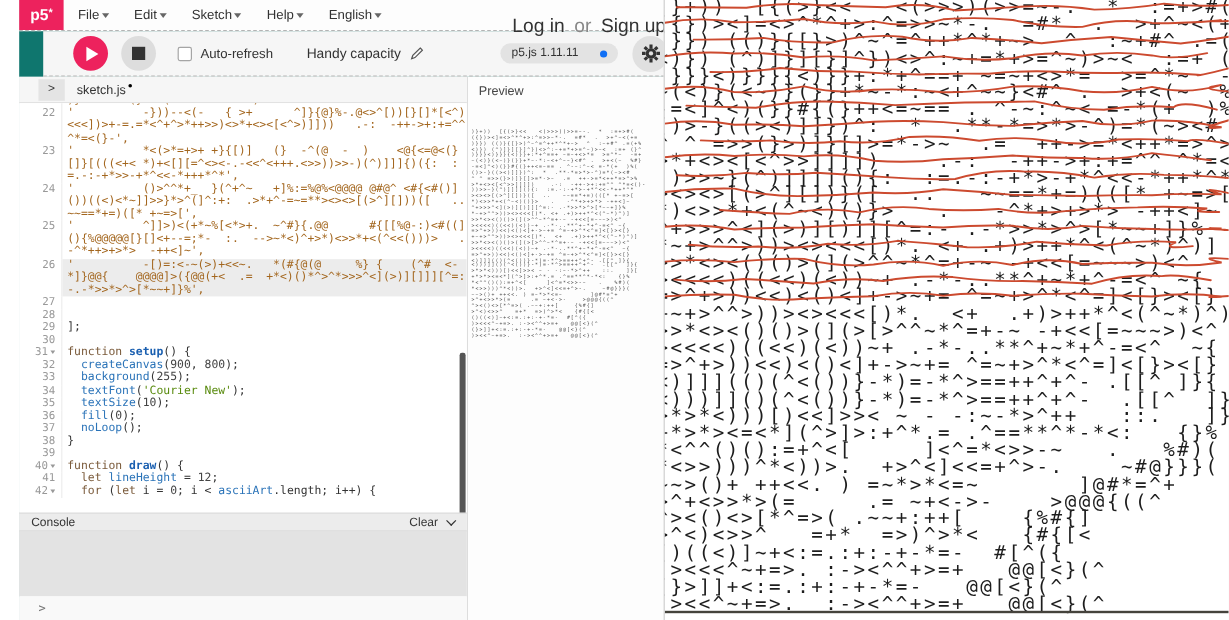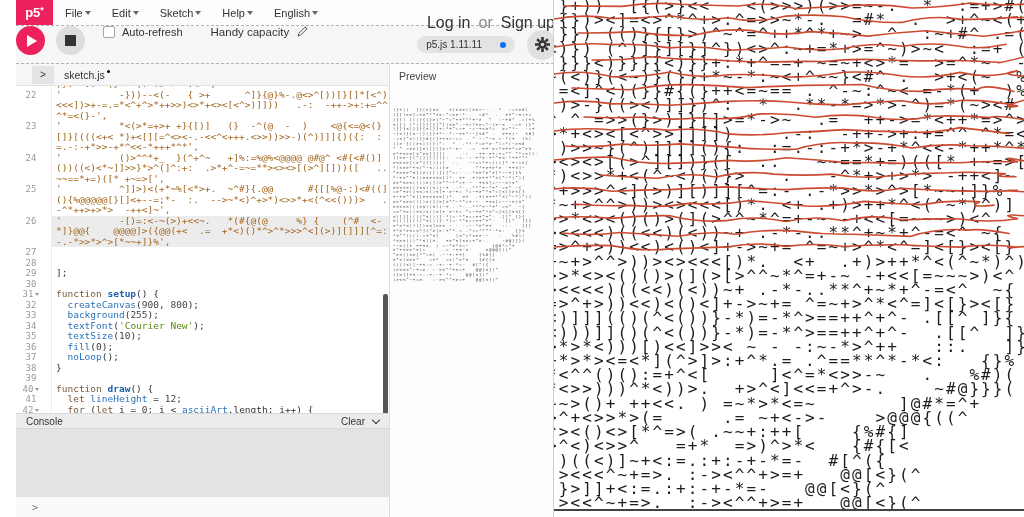--- a/index.html
+++ b/index.html
@@ -16,21 +16,21 @@
           font-size:13px; display:flex; align-items:center; justify-content:center; }
   .logo sup { font-size:9px; margin-top:-5px; }
   .menus { display:flex; align-items:center; margin-left:12px; gap:21px; }
   .menu-item { display:flex; align-items:center; gap:2px; font-size:11px; color:#333; cursor:pointer; }
   .tri-down { width:0; height:0; border-left:3.5px solid transparent; border-right:3.5px solid transparent; border-top:4px solid #666; }
   .nav-right { margin-left:auto; display:flex; align-items:flex-start; gap:8px; padding-right:14px; font-size:16px;margin-top:20px; }
   .nav-link { color:#333; cursor:pointer; }
   .nav-or { color:#888; }
 
   .toolbar { height:38px; background:#f6f6f6; border-bottom:1px dashed #b3b3b3;
-             display:flex; padding-left:0; }
+             display:flex; align-items:center; padding-left:25px;margin-left:20px; }
   .play-btn { width:29px; height:29px; border-radius:50%; background:#ed225d;
               display:flex; align-items:center; justify-content:center; cursor:pointer; }
   .play-tri { width:0; height:0; border-top:6.5px solid transparent; border-bottom:6.5px solid transparent;
               border-left:10px solid #fff; margin-left:3px; }
   .stop-btn { width:29px; height:29px; border-radius:50%; background:#ddd; margin-left:11px;
               display:flex; align-items:center; justify-content:center; cursor:pointer; }
   .stop-sq { width:11px; height:11px; background:#333; }
   .chk { width:12px; height:12px; border:1px solid #a5a5a5; border-radius:2px; background:#fff; margin-left:18px; cursor:pointer; }
   .chk-label { font-size:11px; color:#333; margin-left:7px; }
   .sketch-name { font-size:11.5px; color:#333; margin-left:28px; }
@@ -49,36 +49,36 @@
             display:flex; align-items:center; padding-left:16px; }
   .collapse-btn { width:22px; height:18px; background:#e4e4e4; color:#333; font-size:10px;
                   display:flex; align-items:center; justify-content:center; cursor:pointer; }
   .tab { margin-left:10px; font-size:10.5px; color:#333; display:flex; align-items:flex-start; cursor:pointer; }
   .unsaved-dot { width:3.5px; height:3.5px; background:#000; border-radius:50%; margin:1px 0 0 2px; }
 
   .code-area { flex:1; position:relative; overflow:hidden; background:#fff;
                font-family:"DejaVu Sans Mono", monospace; font-size:9.5px; line-height:10.5px; }
   .code-scroll { margin-top:-7px; }
   .code-line { display:flex; }
-  .gutter { width:36px; flex:0 0 36px; text-align:center; padding-right:5px; color:#999;
+  .gutter { width:36px; flex:0 0 36px; text-align:right; padding-right:5px; color:#999;
             font-size:9px; border-right:1px solid #ededed; position:relative; }
   .fold { display:inline-block; width:0; height:0; border-left:2.5px solid transparent;
           border-right:2.5px solid transparent; border-top:3.5px solid #999; margin-left:2px; vertical-align:middle; }
   .ltext { flex:1; padding-left:4px; white-space:pre-wrap; word-break:break-all; color:#333; }
   .code-line.active .ltext { background:#ececec; }
   .tk-art { color:#a3661e; }
   .tk-kw { color:#7a5a3a; }
   .tk-fn { color:#1a5fb0; font-weight:bold; }
   .tk-call { color:#2a73b8; }
   .tk-str { color:#588a0d; }
   .tk-num { color:#444; }
   .tk-plain { color:#333; }
   .v-scrollbar { position:absolute; right:1px; top:208px; width:5px; height:136px; background:#555; border-radius:2px; }
 
-  .console { height:104px; display:flex; flex-direction:column; }
+  .console { height:90px; display:flex; flex-direction:column; }
   .console-header { height:16px; background:#ececec; border-top:1px solid #d8d8d8; border-bottom:1px solid #d8d8d8;
                     display:flex; align-items:center; padding:0 10px; font-size:10px; color:#333; }
   .console-header .right { margin-left:auto; display:flex; align-items:center; gap:8px; }
   .chev-down { width:6px; height:6px; border-right:1.6px solid #333; border-bottom:1.6px solid #333;
                transform:rotate(45deg); margin-top:-3px; }
   .console-body { flex:1; background:#e3e3e3; }
   .console-input { height:20px; background:#f9f9f9; display:flex; align-items:center; padding-left:16px;
                    font-family:"DejaVu Sans Mono", monospace; font-size:10px; color:#777; }
 
   .preview-col { flex:1; background:#fdfdfd; position:relative; }

